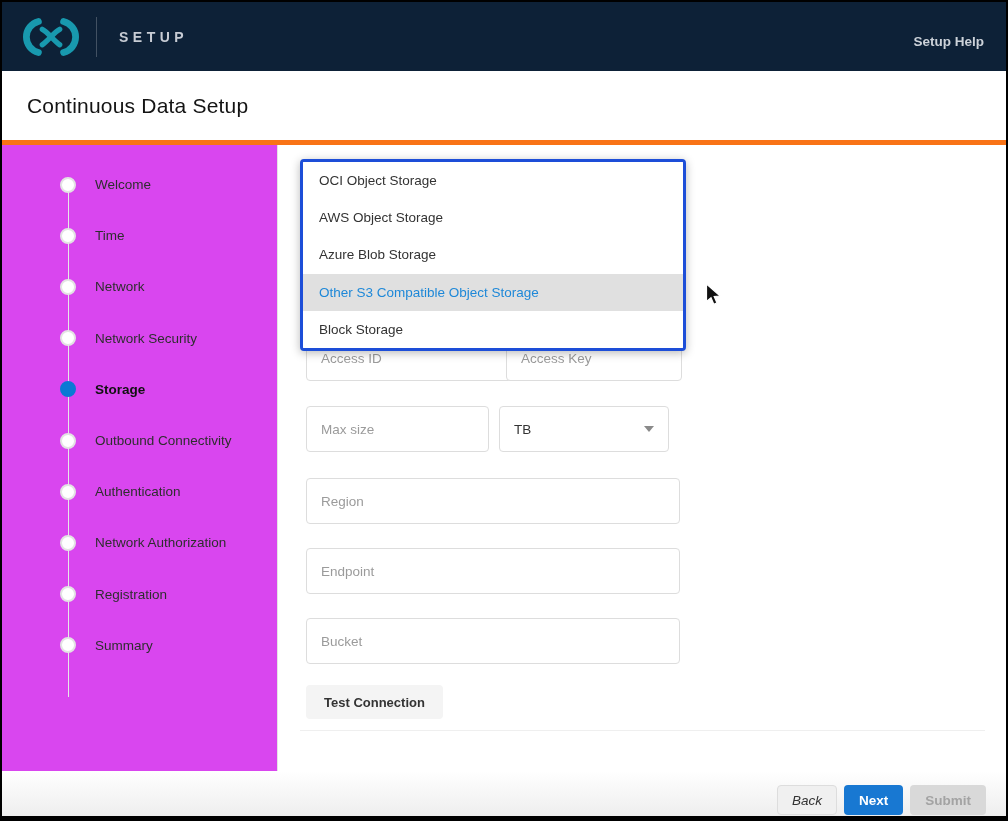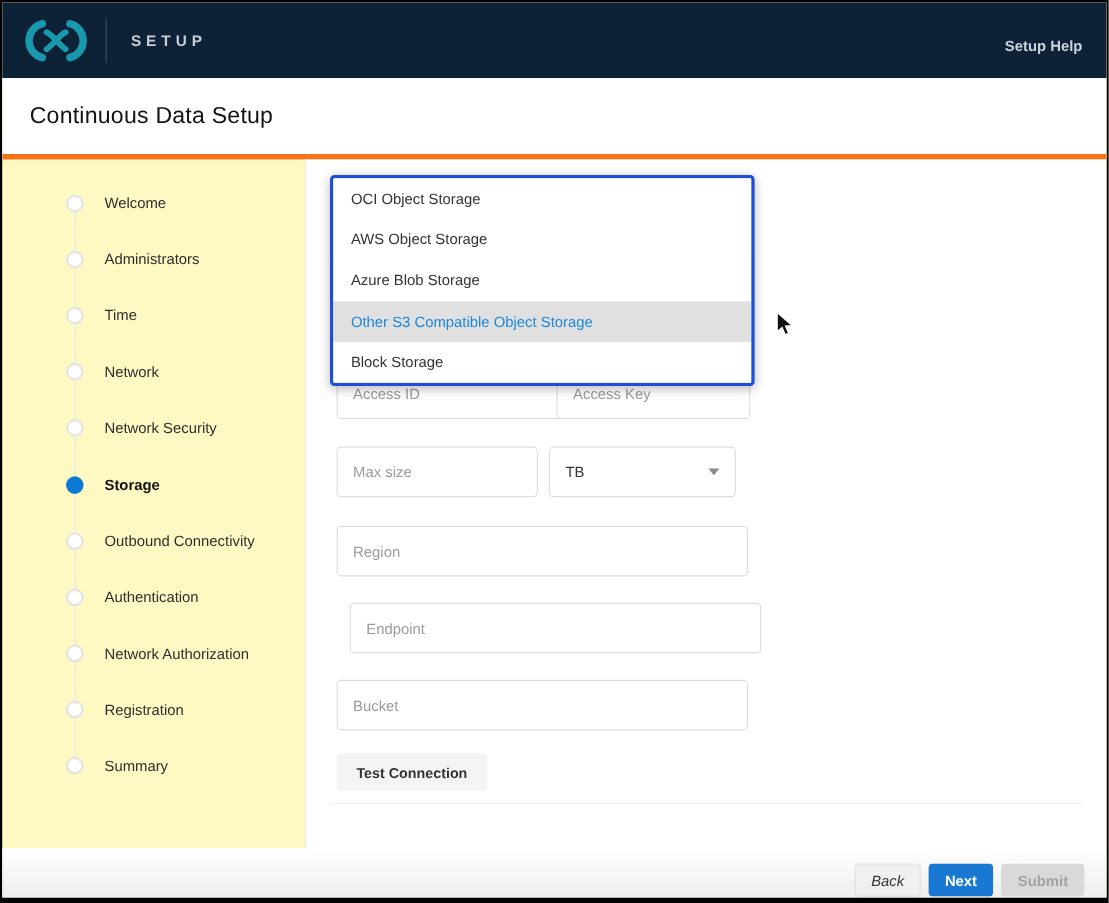--- a/index.html
+++ b/index.html
@@ -1,20 +1,20 @@
 <!DOCTYPE html>
 <html><head>
 <meta charset="utf-8">
 <style>
   * { margin:0; padding:0; box-sizing:border-box; }
   body { font-family:"Liberation Sans", sans-serif; background:#fff; }
   .page {
     position:relative; width:1008px; height:821px;
     border:2px solid #000; border-bottom-width:5px;
-    background:#fef9c3; overflow:hidden;
+    background:#d946ef; overflow:hidden;
   }
   
   .topbar {
     height:69px; background:#0d2137; display:flex; align-items:center;
     padding:0 22px 0 20px;
   }
   .logo { width:58px; height:42px; flex:0 0 auto; }
   .topbar-sep { width:1px; height:40px; background:rgba(255,255,255,0.22); margin:0 22px 0 16px; }
   .brand-label { color:#c7ccd4; font-size:14px; font-weight:600; letter-spacing:4.5px; }
   .topbar-spacer { flex:1; }
@@ -66,21 +66,21 @@
   }
   .caret {
     width:0; height:0; border-left:5px solid transparent; border-right:5px solid transparent;
     border-top:6px solid #8a8a8a;
   }
   .row1a { left:28px;  top:190px; width:220px; }
   .row1b { left:228px; top:190px; width:176px; }
   .row2a { left:28px;  top:261px; width:183px; }
   .row2b { left:221px; top:261px; width:170px; }
   .row3  { left:28px;  top:333px; width:374px; }
-  .row4  { left:40px;  top:403px; width:374px; }
+  .row4  { left:28px;  top:403px; width:374px; }
   .row5  { left:28px;  top:473px; width:374px; }
   .test-btn {
     position:absolute; left:28px; top:540px; height:34px; padding:0 18px;
     background:#f4f4f4; border:none; border-radius:4px;
     font-family:"Liberation Sans", sans-serif; font-size:13px; font-weight:bold;
     color:#333; cursor:pointer;
   }
   .main-divider { position:absolute; left:22px; top:585px; width:685px; height:1px; background:#efefef; }
   
   .footer {
@@ -123,24 +123,20 @@
   <div class="content">
 
     <div class="sidebar">
       <div class="step-line"></div>
       <div class="step">
         <span class="dot"></span>
         <span class="step-label">Welcome</span>
       </div>
       <div class="step">
         <span class="dot"></span>
-        <span class="step-label">Administrators</span>
-      </div>
-      <div class="step">
-        <span class="dot"></span>
         <span class="step-label">Time</span>
       </div>
       <div class="step">
         <span class="dot"></span>
         <span class="step-label">Network</span>
       </div>
       <div class="step">
         <span class="dot"></span>
         <span class="step-label">Network Security</span>
       </div>

